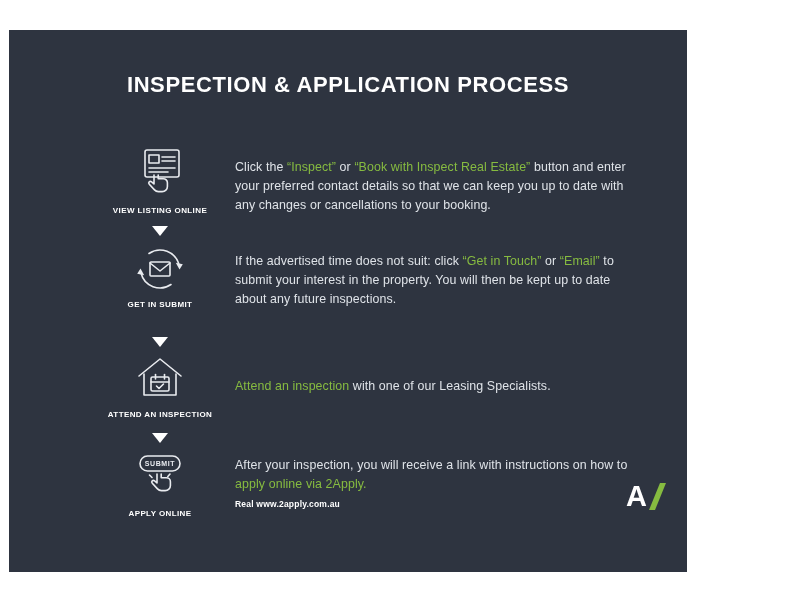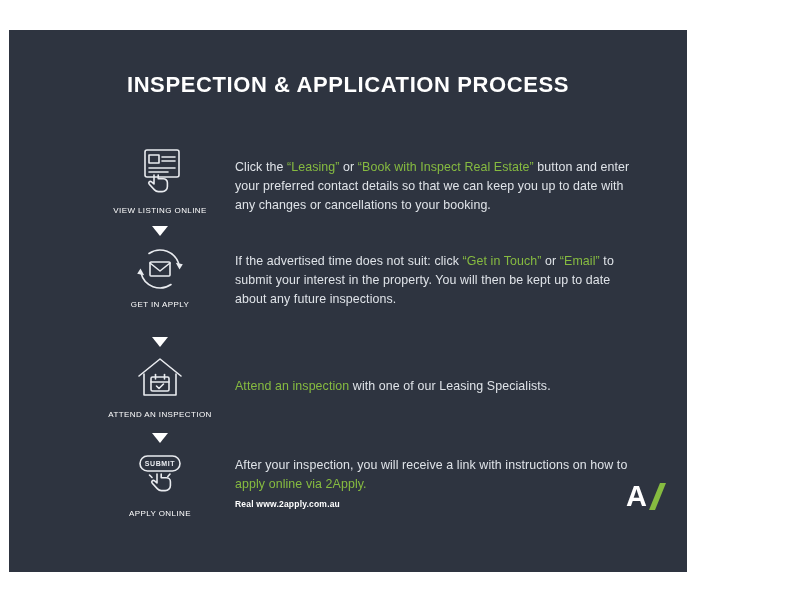--- a/index.html
+++ b/index.html
@@ -7,21 +7,21 @@
   body { font-family:"Liberation Sans", sans-serif; }
   .page { position:relative; width:696px; height:600px; background:#ffffff; overflow:hidden; }
   .panel { position:absolute; left:9px; right:9px; top:30px; bottom:28px; background:#2e3440; }
   .title { position:absolute; left:0; right:0; top:42px; text-align:center; color:#ffffff;
            font-size:22px; font-weight:800; letter-spacing:.6px; }
   .step-icon { position:absolute; }
   .step-icon svg { display:block; }
   .icon-stroke { stroke:#e9ebef; stroke-width:1.6; fill:none; stroke-linecap:round; stroke-linejoin:round; }
   .icon-fill { fill:#e9ebef; stroke:none; }
   .step-label { position:absolute; left:81px; width:140px; text-align:center; color:#ffffff;
-                font-size:8px; font-weight:normal; letter-spacing:.4px; }
+                font-size:8px; font-weight:bold; letter-spacing:.4px; }
   .step-text { position:absolute; left:226px; width:402px; color:#dfe3e8;
                font-size:12.4px; line-height:1.52; letter-spacing:.1px; }
   .accent { color:var(--accent); }
   .arrow { position:absolute; left:143px; width:0; height:0;
            border-left:8px solid transparent; border-right:8px solid transparent;
            border-top:10px solid #ffffff; }
   .note { position:absolute; left:226px; color:#ffffff; font-size:8.5px; font-weight:bold; letter-spacing:.2px; }
   .logo { position:absolute; left:617px; top:450px; display:flex; align-items:center;
           color:#ffffff; font-size:29px; font-weight:800; letter-spacing:1.5px; }
   .logo-slash { width:17px; height:27px; margin:0 1px; }
@@ -41,35 +41,35 @@
         <rect class="icon-stroke" x="7" y="3" width="34" height="27" rx="2"></rect>
         <rect class="icon-stroke" x="11" y="8" width="10" height="8"></rect>
         <line class="icon-stroke" x1="24" y1="10" x2="37" y2="10"></line>
         <line class="icon-stroke" x1="24" y1="14" x2="37" y2="14"></line>
         <line class="icon-stroke" x1="11" y1="21" x2="37" y2="21"></line>
         <line class="icon-stroke" x1="11" y1="25" x2="30" y2="25"></line>
         <path class="icon-stroke" d="M16 28v9l-2.4-2.1c-1.7-1.5-3.9.7-2.3 2.4l5.2 5.6c1 1.1 2.4 1.7 3.9 1.7h3.8c2.9 0 5.2-2.3 5.2-5.2v-3.6c0-2.3-1.8-4.1-4.1-4.1h-5.1v-3.7"></path>
       </svg>
     </div>
     <div class="step-label" style="top:176px;">VIEW LISTING ONLINE</div>
-    <p class="step-text" style="top:128px;"><span>Click the </span><span class="accent">“Leasing”</span><span> or </span><span class="accent">“Book with Inspect Real Estate”</span><span> button and enter your preferred contact details so that we can keep you up to date with any changes or cancellations to your booking.</span></p>
+    <p class="step-text" style="top:128px;"><span>Click the </span><span class="accent">“Inspect”</span><span> or </span><span class="accent">“Book with Inspect Real Estate”</span><span> button and enter your preferred contact details so that we can keep you up to date with any changes or cancellations to your booking.</span></p>
 
     <div class="arrow" style="top:196px;"></div>
 
     <div class="step-icon" style="left:128px; top:216px;">
       <svg width="46" height="46" viewBox="0 0 46 46">
         <path class="icon-stroke" d="M12 7.5 A19.5 19.5 0 0 1 42 19"></path>
         <polygon class="icon-fill" points="42.5,23.5 38.8,16.8 45.8,18.2"></polygon>
         <path class="icon-stroke" d="M34 38.5 A19.5 19.5 0 0 1 4 27"></path>
         <polygon class="icon-fill" points="3.5,22.5 7.2,29.2 0.2,27.8"></polygon>
         <rect class="icon-stroke" x="13" y="16" width="20" height="14" rx="1"></rect>
         <path class="icon-stroke" d="M13 17 L23 25 L33 17"></path>
       </svg>
     </div>
-    <div class="step-label" style="top:270px;">GET IN APPLY</div>
+    <div class="step-label" style="top:270px;">GET IN SUBMIT</div>
     <p class="step-text" style="top:222px;"><span>If the advertised time does not suit: click </span><span class="accent">“Get in Touch”</span><span> or </span><span class="accent">“Email”</span><span> to submit your interest in the property. You will then be kept up to date about any future inspections.</span></p>
 
     <div class="arrow" style="top:307px;"></div>
 
     <div class="step-icon" style="left:125px; top:325px;">
       <svg width="52" height="46" viewBox="0 0 52 46">
         <path class="icon-stroke" d="M5 21 L26 4 L47 21"></path>
         <path class="icon-stroke" d="M10 19 V40 H42 V19"></path>
         <rect class="icon-stroke" x="17" y="22" width="18" height="14" rx="1.5"></rect>
         <line class="icon-stroke" x1="17" y1="27" x2="35" y2="27"></line>

